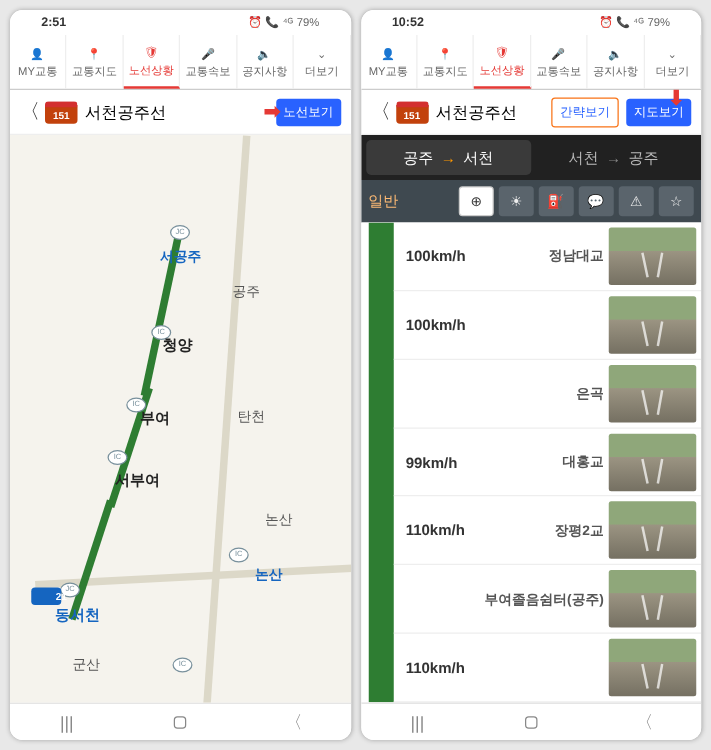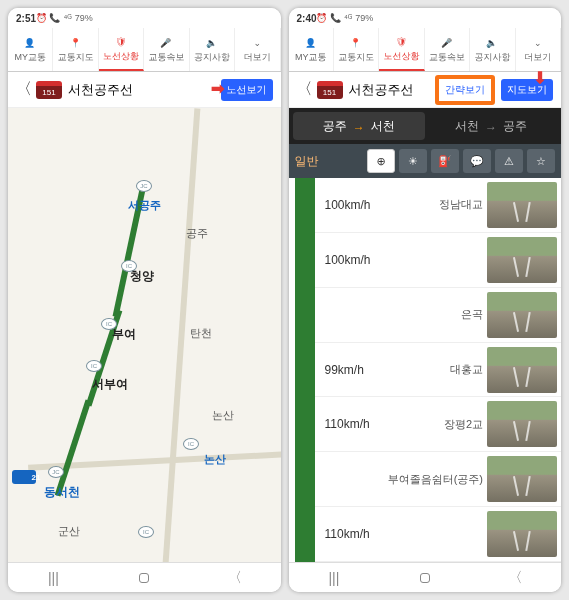--- a/index.html
+++ b/index.html
@@ -21,23 +21,24 @@
     display: flex;
     flex-direction: column;
     box-shadow: 0 0 4px rgba(0,0,0,0.3);
     position: relative;
   }
   .status-bar {
     height: 20px;
     background: #fff;
     display: flex;
     align-items: center;
-    padding: 0 8px;
+    padding: 0 25px;
     font-size: 10px;
     color: #333;
+    justify-content: space-between;
   }
   .status-left { font-weight: 600; }
   .status-right { display: flex; gap: 3px; align-items: center; font-size: 9px; color: #666; }
   .tab-bar {
     height: 44px;
     display: flex;
     border-bottom: 1px solid #ccc;
     background: #fff;
   }
   .tab {
@@ -67,43 +68,43 @@
     display: flex;
     align-items: center;
     padding: 0 8px;
     gap: 6px;
     border-bottom: 1px solid #eee;
   }
   .back-chev { font-size: 16px; color: #333; width: 14px; }
   .route-shield {
     width: 26px;
     height: 18px;
-    background: #7f1d1d;
+    background: #c2410c;
     border-radius: 3px;
     border-top: 5px solid #d32f2f;
     color: #fff;
     font-size: 8px;
-    font-weight: normal;
+    font-weight: bold;
     display: flex;
     align-items: center;
     justify-content: center;
   }
   .route-name { font-size: 13px; font-weight: 500; flex: 1; }
   .hdr-btn {
     background: #2962ff;
     color: #fff;
     font-size: 10px;
     padding: 4px 6px;
     border-radius: 3px;
     border: none;
   }
   .hdr-btn.outline {
     background: #fff;
     color: #2962ff;
-    border: 4px solid #f97316;
+    border: 1px solid #f97316;
   }
   .red-arrow {
     position: absolute;
     color: #e53935;
     font-size: 16px;
     font-weight: bold;
     z-index: 10;
   }
   
   .map-area {
@@ -217,20 +218,21 @@
   .route-rows {
     flex: 1;
     display: flex;
     flex-direction: column;
   }
   .route-row {
     height: 56px;
     display: flex;
     align-items: center;
     border-bottom: 1px solid #eee;
+    font-weight: bold;
   }
   .speed {
     width: 64px;
     font-size: 12px;
     color: #333;
     padding-left: 10px;
   }
   .thumb {
     width: 70px;
     height: 46px;
@@ -334,34 +336,34 @@
     <span class="map-label map-blue" style="left:120px; top:90px;">서공주</span>
     <span class="map-label" style="left:178px; top:118px;">공주</span>
     <span class="map-city" style="left:122px; top:160px;">청양</span>
     <span class="map-city" style="left:104px; top:218px;">부여</span>
     <span class="map-label" style="left:182px; top:218px;">탄천</span>
     <span class="map-city" style="left:60px; top:268px;margin-left:24px;">서부여</span>
     <span class="map-label" style="left:204px; top:300px;">논산</span>
     <span class="map-label map-blue" style="left:196px; top:344px;">논산</span>
     <span class="map-city map-blue" style="left:36px; top:376px;">동서천</span>
     <span class="map-label" style="left:50px; top:416px;">군산</span>
-    <span class="hw-badge" style="left:4px; top:362px;padding-left:24px;">21</span>
+    <span class="hw-badge" style="left:17px; top:362px;padding-left:24px;">21</span>
   </div>
   <div class="nav-bar">
     <span class="nav-btn">|||</span>
     <span class="nav-btn">
         <span class="nav-sq"></span>
       </span>
     <span class="nav-btn">〈</span>
   </div>
 </div>
 
 <div class="phone">
   <div class="status-bar">
-    <span class="status-left">2:40</span>
+    <span class="status-left">10:52</span>
     <span class="status-right">
       <span>⏰ 📞 ⁴ᴳ</span>
       <span>79%</span>
     </span>
   </div>
   <div class="tab-bar">
     <div class="tab">
         <span class="tab-icon">👤</span>
         <span>MY교통</span>
       </div>

